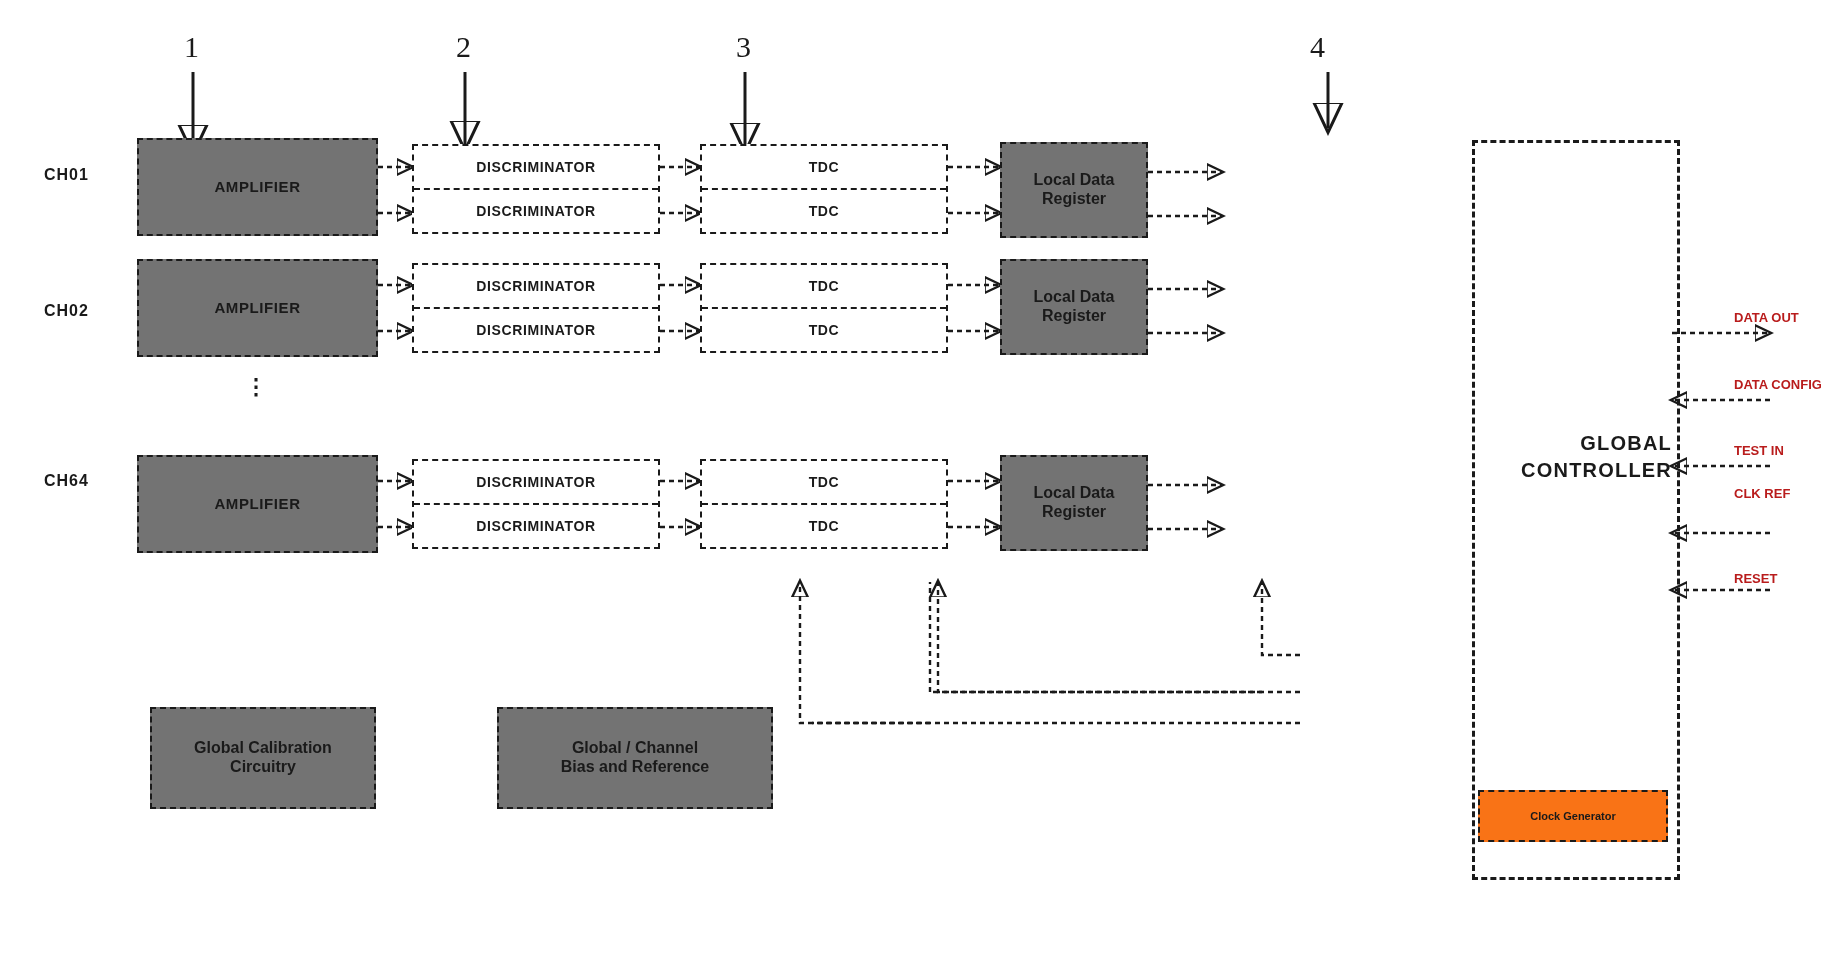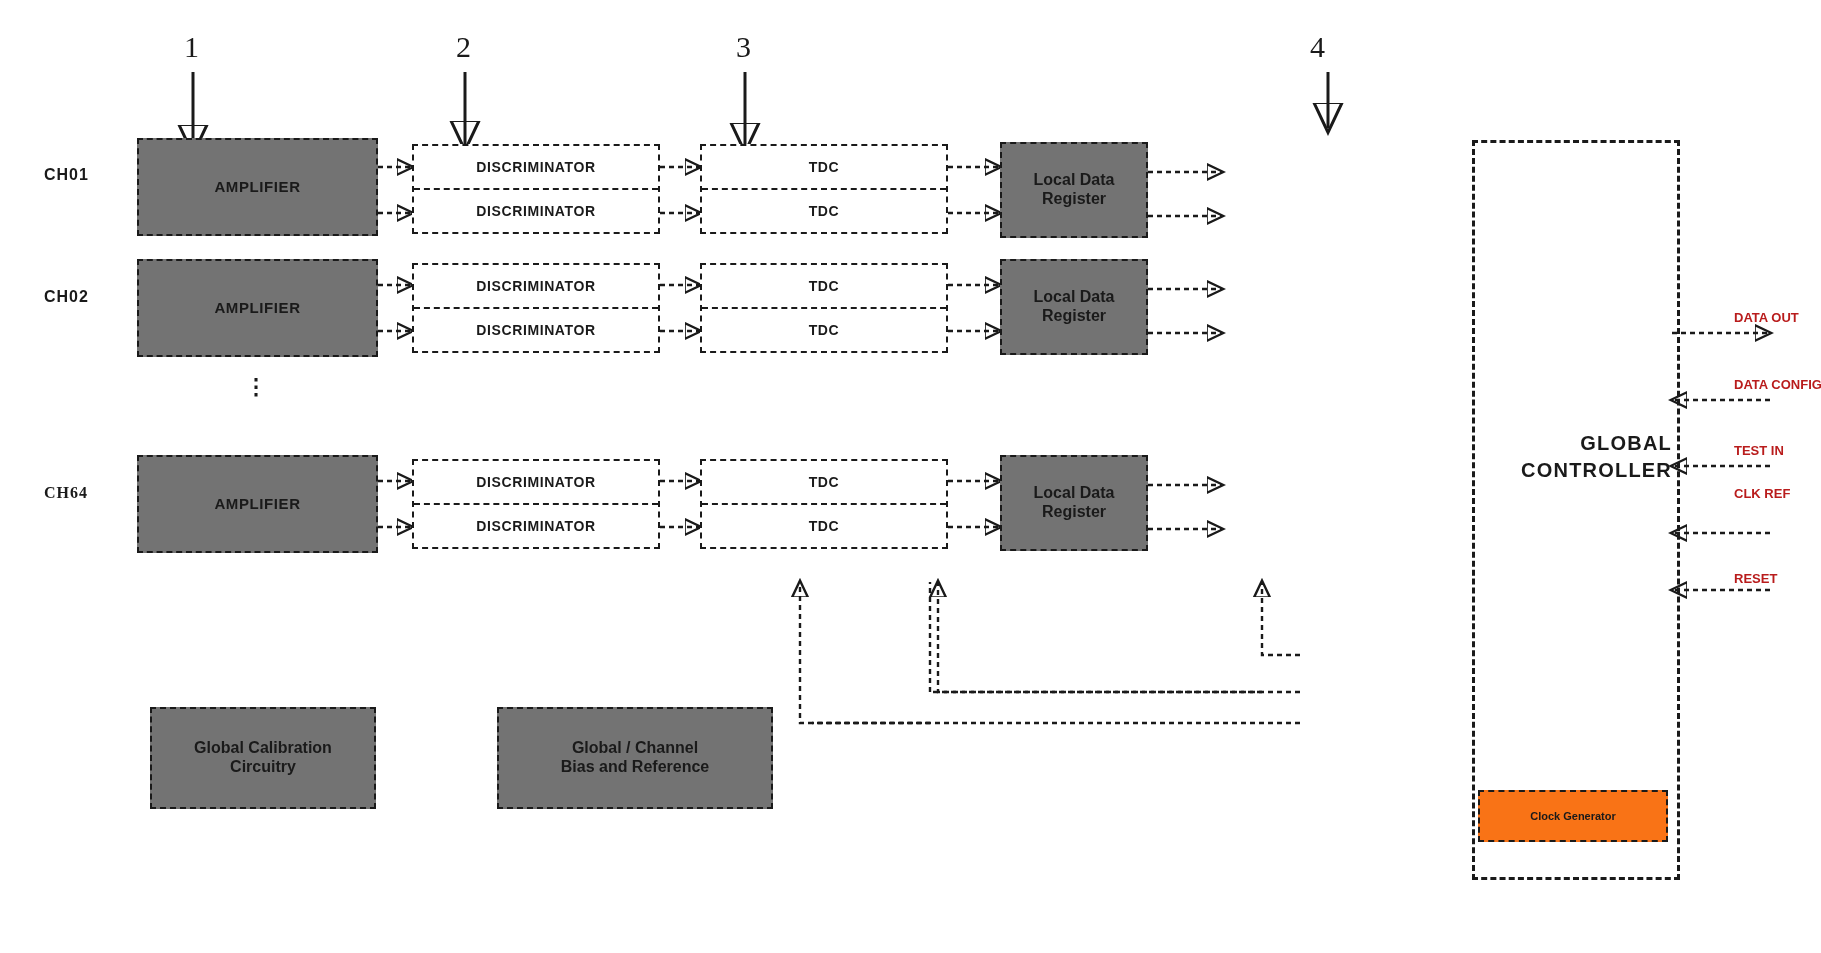--- a/index.html
+++ b/index.html
@@ -191,22 +191,22 @@
     <g stroke-width="2.4" stroke-dasharray="5 4">
       <line x1="1672" y1="333" x2="1770" y2="333" marker-end="url(#ahs)"></line>
       <line x1="1770" y1="400" x2="1672" y2="400" marker-end="url(#ahs)"></line>
       <line x1="1770" y1="466" x2="1672" y2="466" marker-end="url(#ahs)"></line>
       <line x1="1770" y1="533" x2="1672" y2="533" marker-end="url(#ahs)"></line>
       <line x1="1770" y1="590" x2="1672" y2="590" marker-end="url(#ahs)"></line>
     </g>
   </svg>
 
   <div class="abs ch-label" style="left:44px; top:164px; width:96px; height:22px;">CH01</div>
-  <div class="abs ch-label" style="left:44px; top:286px; width:96px; height:22px;">CH02</div>
-  <div class="abs ch-label" style="left:44px; top:482px; width:96px; height:22px;font-family:Liberation Serif, serif;">CH64</div>
+  <div class="abs ch-label" style="left:44px; top:300px; width:96px; height:22px;">CH02</div>
+  <div class="abs ch-label" style="left:44px; top:470px; width:96px; height:22px;">CH64</div>
 
   <div class="abs blk" style="left:137px; top:138px; width:241px; height:98px;">
     <span class="lbl-caps">AMPLIFIER</span>
   </div>
 
   <div class="abs splitbox" style="left:412px; top:144px; width:248px; height:90px;">
     <div class="half top">
       <span class="lbl-caps sm">DISCRIMINATOR</span>
     </div>
     <div class="half">

